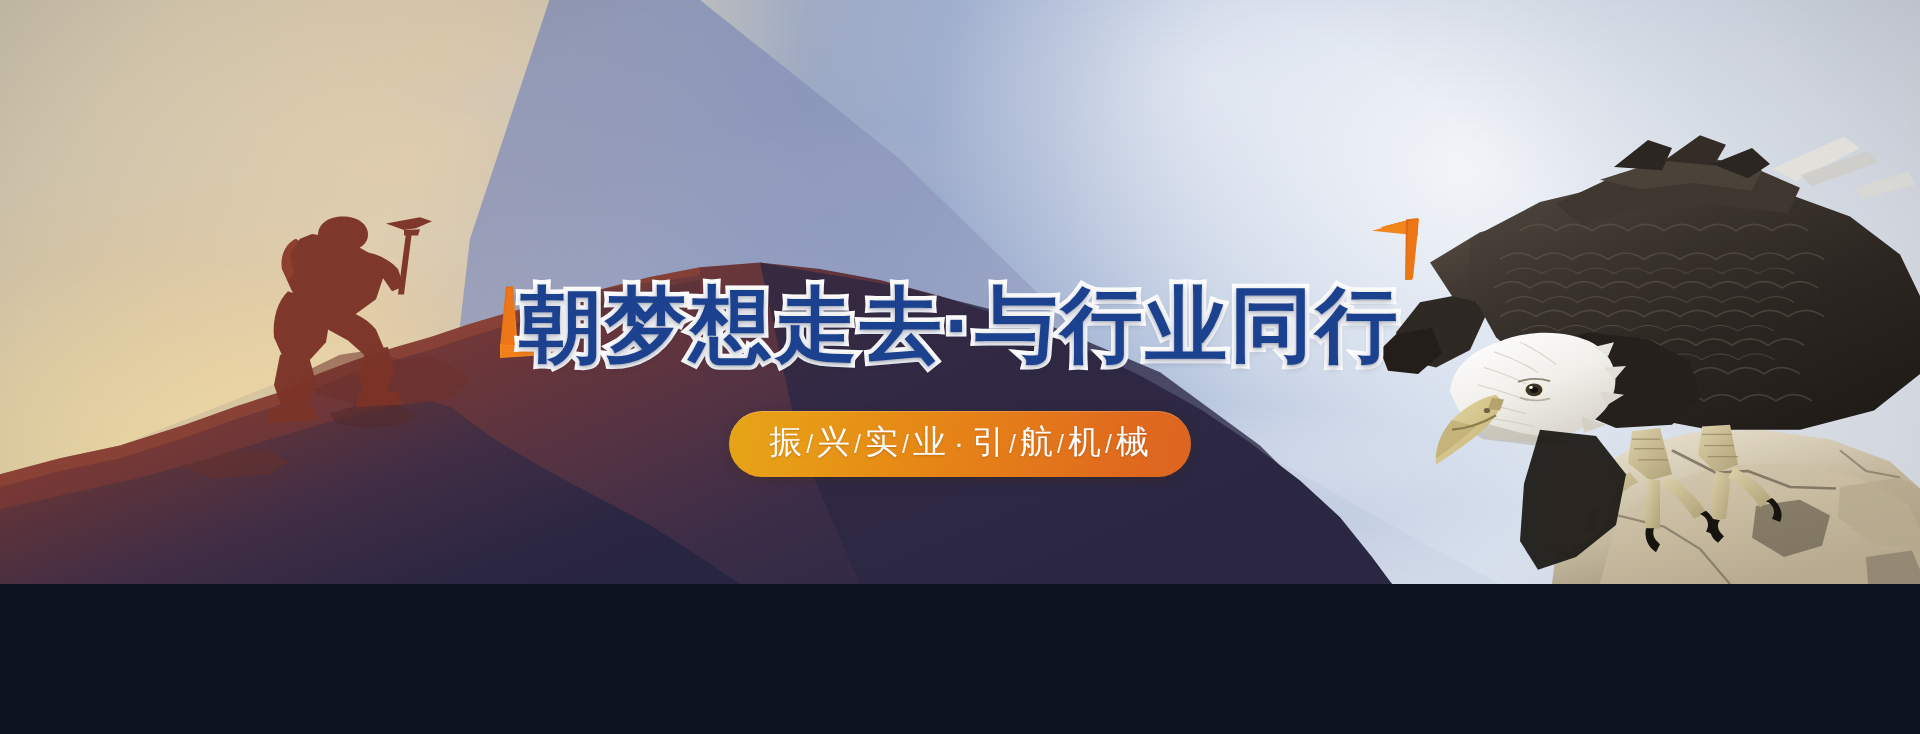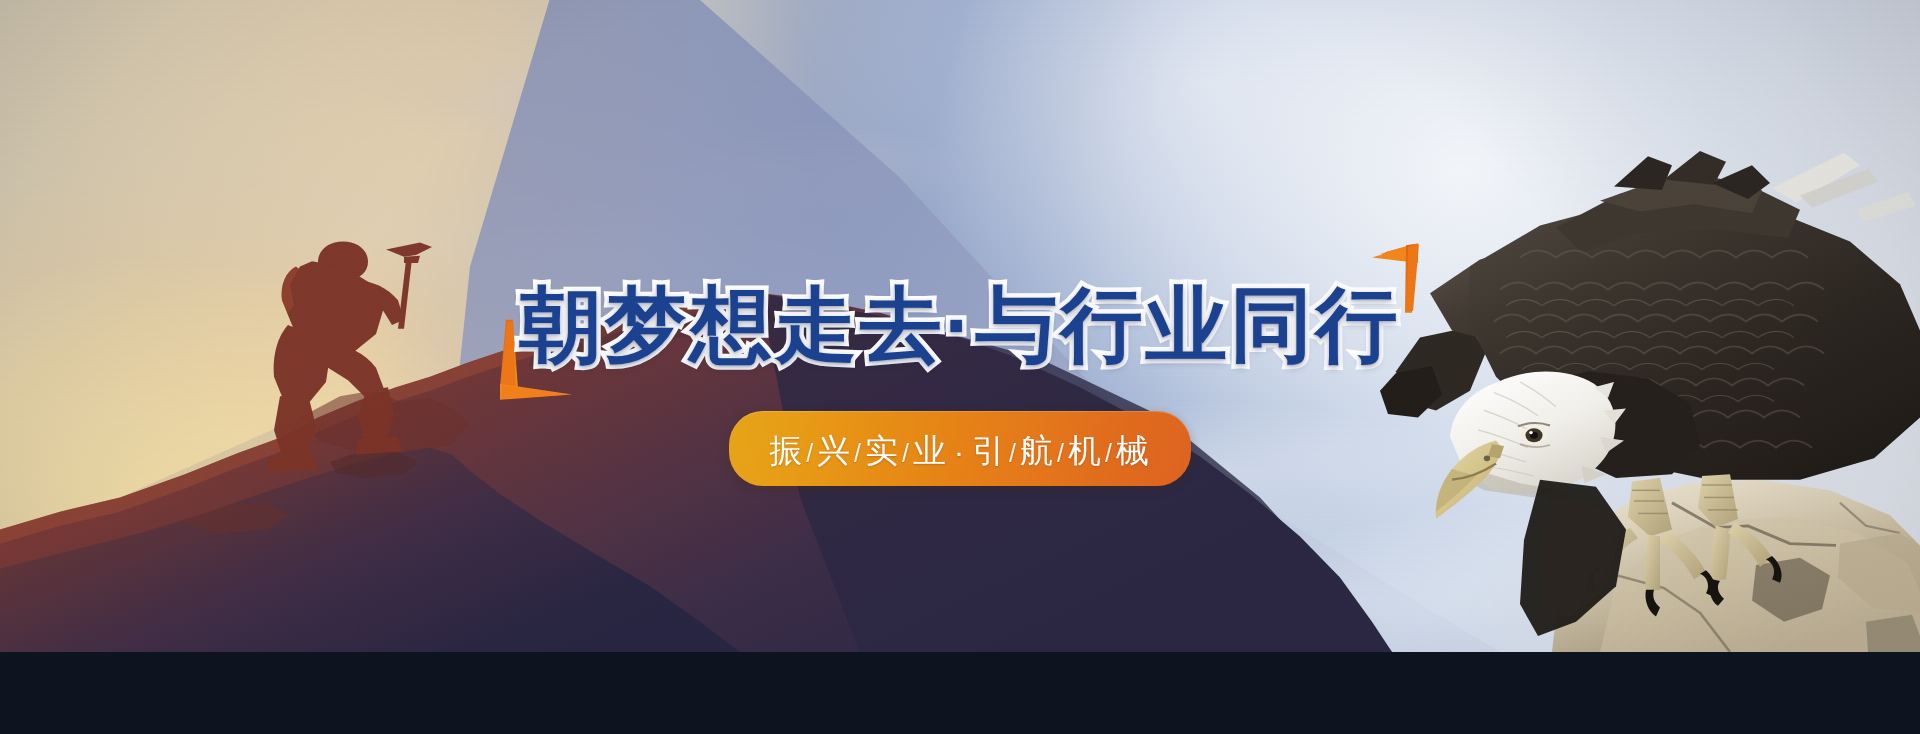--- a/index.html
+++ b/index.html
@@ -5,21 +5,21 @@
   * { margin:0; padding:0; box-sizing:border-box; }
   html, body {
     width:1920px; height:734px;
     overflow:hidden;
     background:#0d1420;
     font-family:"Liberation Sans", sans-serif;
   }
 
   #banner{
     position:relative;
-    width:1920px; height:652px;
+    width:1920px; height:584px;
     overflow:hidden;
   }
 
   
   .layer{ position:absolute; inset:0; }
 
   .sky-base{
     background:
       linear-gradient(105deg,
         #e8dfc4 0%,
@@ -125,21 +125,21 @@
 
   .pill-wrap{
     position:absolute;
     left:0; right:0;
     top:411px;
     text-align:center;
     z-index:40;
   }
   .pill{
     display:inline-block;
-    padding:18px 40px 12px 40px;
+    padding:9px 40px 12px 40px;
     border-radius:34px;
     background:linear-gradient(100deg,
        #e8a517 0%,
        #e99d15 14%,
        #e88f14 32%,
        #e78215 50%,
        #e5761a 68%,
        #e16a1c 85%,
        #de6420 100%);
     box-shadow:

